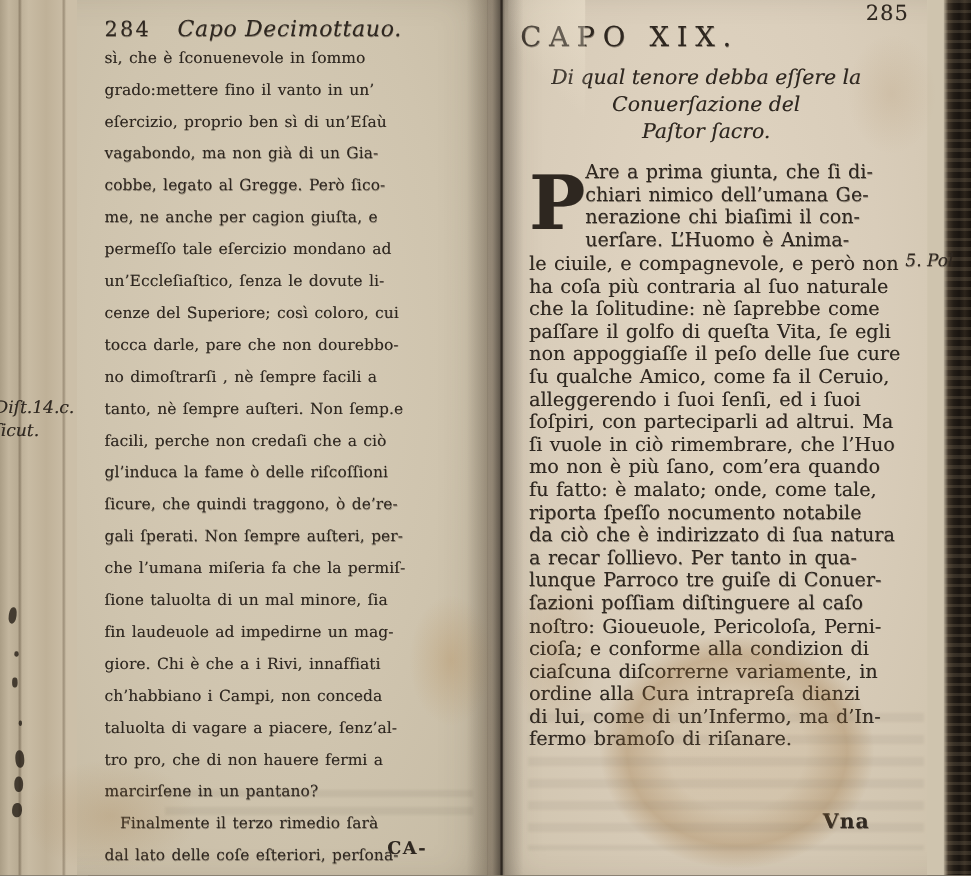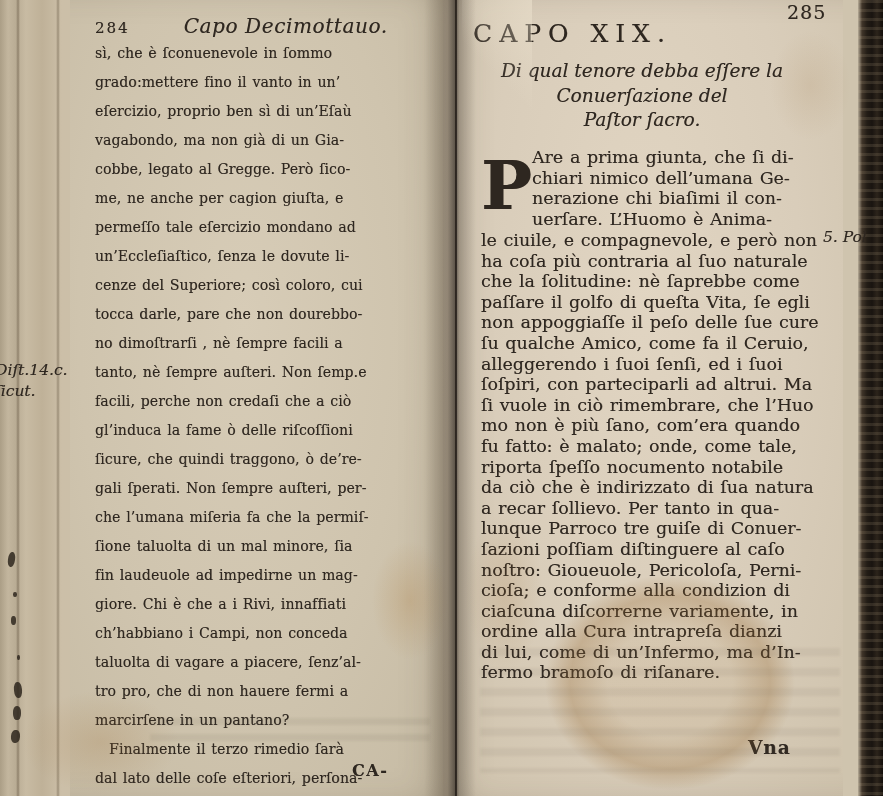--- a/index.html
+++ b/index.html
@@ -43,22 +43,22 @@
   }
   .right-edge{
     position:absolute;left:858px;top:0;width:25px;height:796px;z-index:6;
     background:
       repeating-linear-gradient(180deg, rgba(205,185,150,.14) 0 3px, rgba(0,0,0,0) 3px 9px),
       linear-gradient(90deg, rgba(40,32,24,.15) 0, #41362a 4px, var(--fore-edge,#231d16) 9px, #191410 14px, #2c241b 19px, #140f0b 25px);
   }
   
   .ink{ text-shadow:0.3px 0.3px 0.6px rgba(50,40,30,.45); }
   .lp-header{position:absolute;top:14px;left:25px;width:345px;display:flex;align-items:baseline;}
-  .lp-number{font-size:15px;letter-spacing:2px;}
-  .lp-title{font-style:italic;font-size:20px;margin-left:54px;letter-spacing:.6px;}
+  .lp-number{font-size:19px;letter-spacing:2px;}
+  .lp-title{font-style:italic;font-size:20px;margin-left:24px;letter-spacing:.6px;}
   .lp-body{
     position:absolute;top:39px;left:25px;width:348px;
     font-size:14px;line-height:29px;white-space:pre;letter-spacing:.1px;word-spacing:1.2px;
   }
   .lp-catchword{position:absolute;top:761px;left:282px;font-size:16px;letter-spacing:1.5px;font-weight:bold;}
   .note-left{
     position:absolute;left:-5px;top:360px;z-index:7;
     font-style:italic;font-size:15.5px;line-height:21px;white-space:pre;
   }
   .rp-number{position:absolute;top:1px;left:344px;font-size:19px;letter-spacing:1px;}

